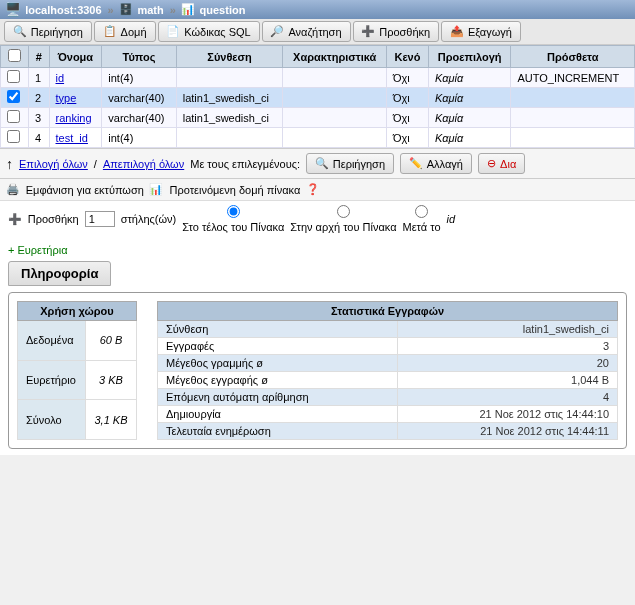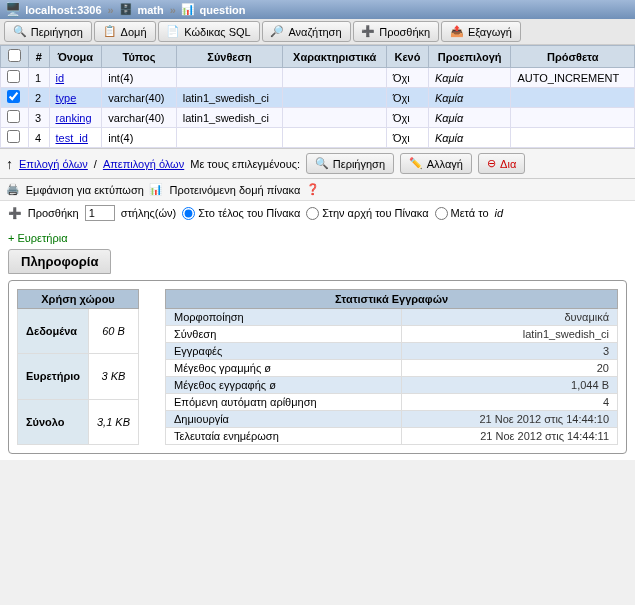--- a/index.html
+++ b/index.html
@@ -95,53 +95,53 @@
       gap: 6px;
       border-top: 1px solid #ddd;
       background: #fff;
     }
     .add-column-row input[type=text] {
       width: 30px;
       border: 1px solid #999;
       padding: 1px 3px;
       font-size: 11px;
     }
-    .add-column-row label { display: flex; align-items: center; gap: 3px; cursor: pointer; }
+    .add-column-row label { display: flex; align-items: center; gap: 3px; cursor: pointer; flex-direction: column; }
 
     
     .info-section { padding: 6px 8px; background: #fff; }
     .eurethria-link { color: #007700; font-size: 11px; cursor: pointer; margin-top: 36px; }
 
     .info-box {
       border: 1px solid #999;
       border-radius: 4px;
       margin-top: 6px;
       overflow: hidden;
     }
 
     .info-panels {
       display: flex;
-      gap: 14px;
+      gap: 8px;
       padding: 8px;
     }
 
     .space-table, .stats-table { border-collapse: collapse; font-size: 11px; }
     .space-table { min-width: 120px; }
     .space-table th {
       background: #b0c4d8;
       padding: 3px 10px;
       text-align: center;
       border: 1px solid #aaa;
       font-weight: bold;
     }
     .space-table td {
       padding: 2px 8px;
       border: 1px solid #ddd;
     }
-    .space-table td:first-child { background: #dce8f0; font-weight: bold; }
+    .space-table td:first-child { background: #dce8f0; font-weight: normal; }
     .space-table td:last-child { text-align: center; font-style: italic; }
 
     .stats-table { flex: 1; margin-left: 12px; }
     .stats-table th {
       background: #b0c4d8;
       padding: 3px 10px;
       text-align: center;
       border: 1px solid #aaa;
       font-weight: bold;
     }
@@ -339,24 +339,20 @@
         </table>
 
         <table class="stats-table" style="flex:1; margin-left:12px;padding-left:20px;">
           <thead>
             <tr>
               <th colspan="2">Στατιστικά Εγγραφών</th>
             </tr>
           </thead>
           <tbody id="stats-body">
               <tr>
-    <td>Μορφοποίηση</td>
-    <td>δυναμικά</td>
-  </tr>
-              <tr>
     <td>Σύνθεση</td>
     <td>latin1_swedish_ci</td>
   </tr>
               <tr>
     <td>Εγγραφές</td>
     <td>3</td>
   </tr>
               <tr>
     <td>Μέγεθος γραμμής ø</td>
     <td>20</td>

